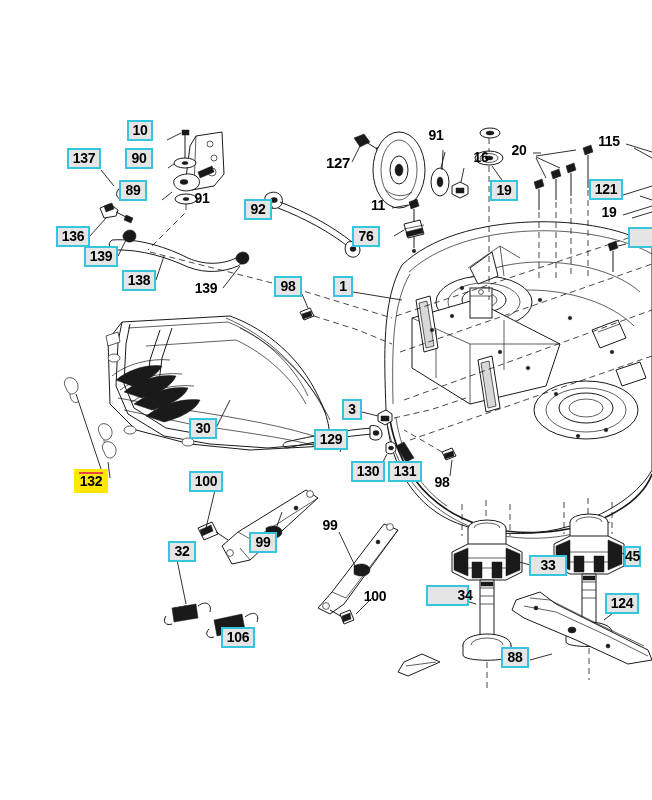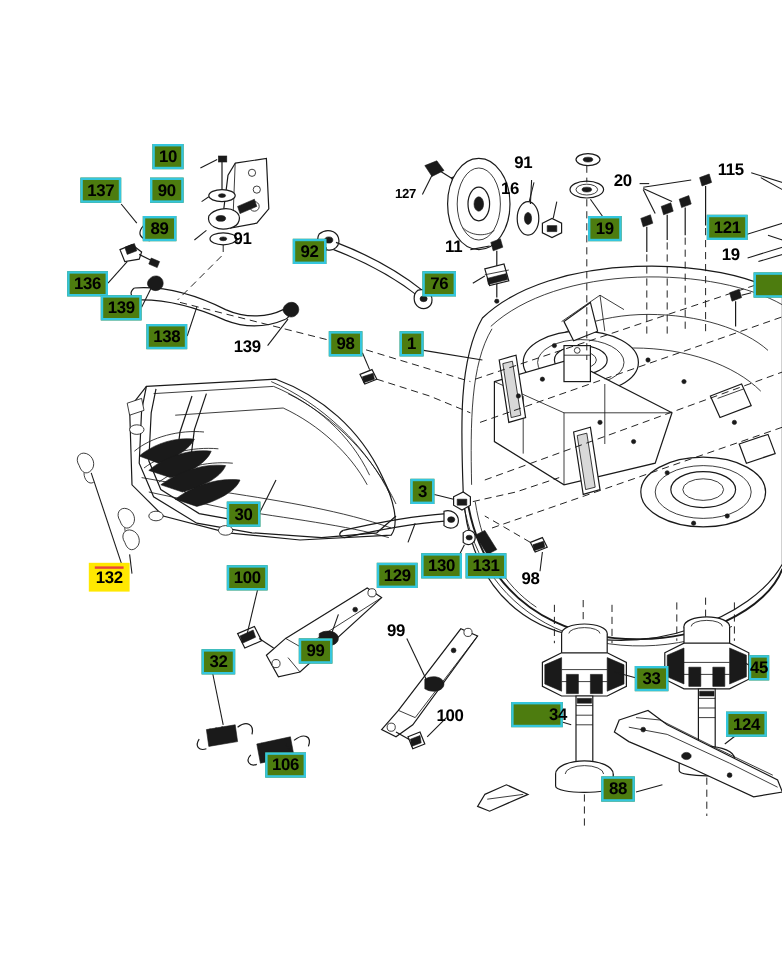--- a/index.html
+++ b/index.html
@@ -32,21 +32,21 @@
     color: #000000;
     line-height: 1;
     display: flex;
     align-items: center;
     justify-content: center;
     white-space: nowrap;
     letter-spacing: -0.3px;
   }
   .callout.boxed {
     border: 2px solid #35c6dd;
-    background: #4d7c0f;
+    background: #e5e5e5;
     padding: 1px 2px 2px 2px;
   }
   .callout.plain {
     background: transparent;
     border: none;
   }
   .callout.highlight {
     background: #ffe800;
     border: none;
     padding: 2px 3px 3px 3px;
@@ -499,27 +499,27 @@
       </div>
       <div class="callout boxed" style="left: 122px; top: 269.5px; width: 34px; height: 21px; font-size: 14px;">
         <span>138</span>
       </div>
       <div class="callout plain" style="left: 189px; top: 277.5px; width: 34px; height: 21px; font-size: 14px;">
         <span>139</span>
       </div>
       <div class="callout boxed" style="left: 244px; top: 198.5px; width: 28px; height: 21px; font-size: 14px;">
         <span>92</span>
       </div>
-      <div class="callout plain" style="left: 321px; top: 151.5px; width: 34px; height: 21px; font-size: 11px;">
+      <div class="callout plain" style="left: 321px; top: 151.5px; width: 34px; height: 21px; font-size: 15px;">
         <span>127</span>
       </div>
       <div class="callout plain" style="left: 423px; top: 124.5px; width: 26px; height: 21px; font-size: 14px;">
         <span>91</span>
       </div>
-      <div class="callout plain" style="left: 412px; top: 146.5px; width: 26px; height: 21px; font-size: 14px;">
+      <div class="callout plain" style="left: 468px; top: 146.5px; width: 26px; height: 21px; font-size: 14px;">
         <span>16</span>
       </div>
       <div class="callout plain" style="left: 365px; top: 194.5px; width: 26px; height: 21px; font-size: 14px;">
         <span>11</span>
       </div>
       <div class="callout boxed" style="left: 352px; top: 225.5px; width: 28px; height: 21px; font-size: 14px;">
         <span>76</span>
       </div>
       <div class="callout boxed" style="left: 490px; top: 179.5px; width: 28px; height: 21px; font-size: 14px;">
         <span>19</span>
@@ -548,21 +548,21 @@
       <div class="callout boxed" style="left: 189px; top: 417.5px; width: 28px; height: 21px; font-size: 14px;">
         <span>30</span>
       </div>
       <div class="callout highlight" style="left: 74px; top: 469px; width: 34px; height: 24px; font-size: 14px;">
         <span class="hl-bar"></span>
         <span>132</span>
       </div>
       <div class="callout boxed" style="left: 342px; top: 398.5px; width: 20px; height: 21px; font-size: 14px;">
         <span>3</span>
       </div>
-      <div class="callout boxed" style="left: 314px; top: 469px; width: 34px; height: 21px; font-size: 14px;">
+      <div class="callout boxed" style="left: 314px; top: 429px; width: 34px; height: 21px; font-size: 14px;">
         <span>129</span>
       </div>
       <div class="callout boxed" style="left: 351px; top: 460.5px; width: 34px; height: 21px; font-size: 14px;">
         <span>130</span>
       </div>
       <div class="callout boxed" style="left: 388px; top: 460.5px; width: 34px; height: 21px; font-size: 14px;">
         <span>131</span>
       </div>
       <div class="callout plain" style="left: 428px; top: 471.5px; width: 28px; height: 21px; font-size: 14px;">
         <span>98</span>
@@ -578,21 +578,21 @@
       </div>
       <div class="callout plain" style="left: 358px; top: 585.5px; width: 34px; height: 21px; font-size: 14px;">
         <span>100</span>
       </div>
       <div class="callout boxed" style="left: 168px; top: 540.5px; width: 28px; height: 21px; font-size: 14px;">
         <span>32</span>
       </div>
       <div class="callout boxed" style="left: 221px; top: 626.5px; width: 34px; height: 21px; font-size: 14px;">
         <span>106</span>
       </div>
-      <div class="callout boxed" style="left: 529px; top: 554.5px; width: 28px; height: 21px; font-size: 14px;">
+      <div class="callout boxed" style="left: 529px; top: 554.5px; width: 38px; height: 21px; font-size: 14px;">
         <span>33</span>
       </div>
       <div class="callout boxed" style="left: 426px; top: 584.5px; width: 32px; height: 21px; font-size: 14px; padding-left: 37px;">
         <span>34</span>
       </div>
       <div class="callout boxed" style="left: 624px; top: 545.5px; width: 17px; height: 21px; font-size: 14px;">
         <span>45</span>
       </div>
       <div class="callout boxed" style="left: 605px; top: 592.5px; width: 34px; height: 21px; font-size: 14px;">
         <span>124</span>

